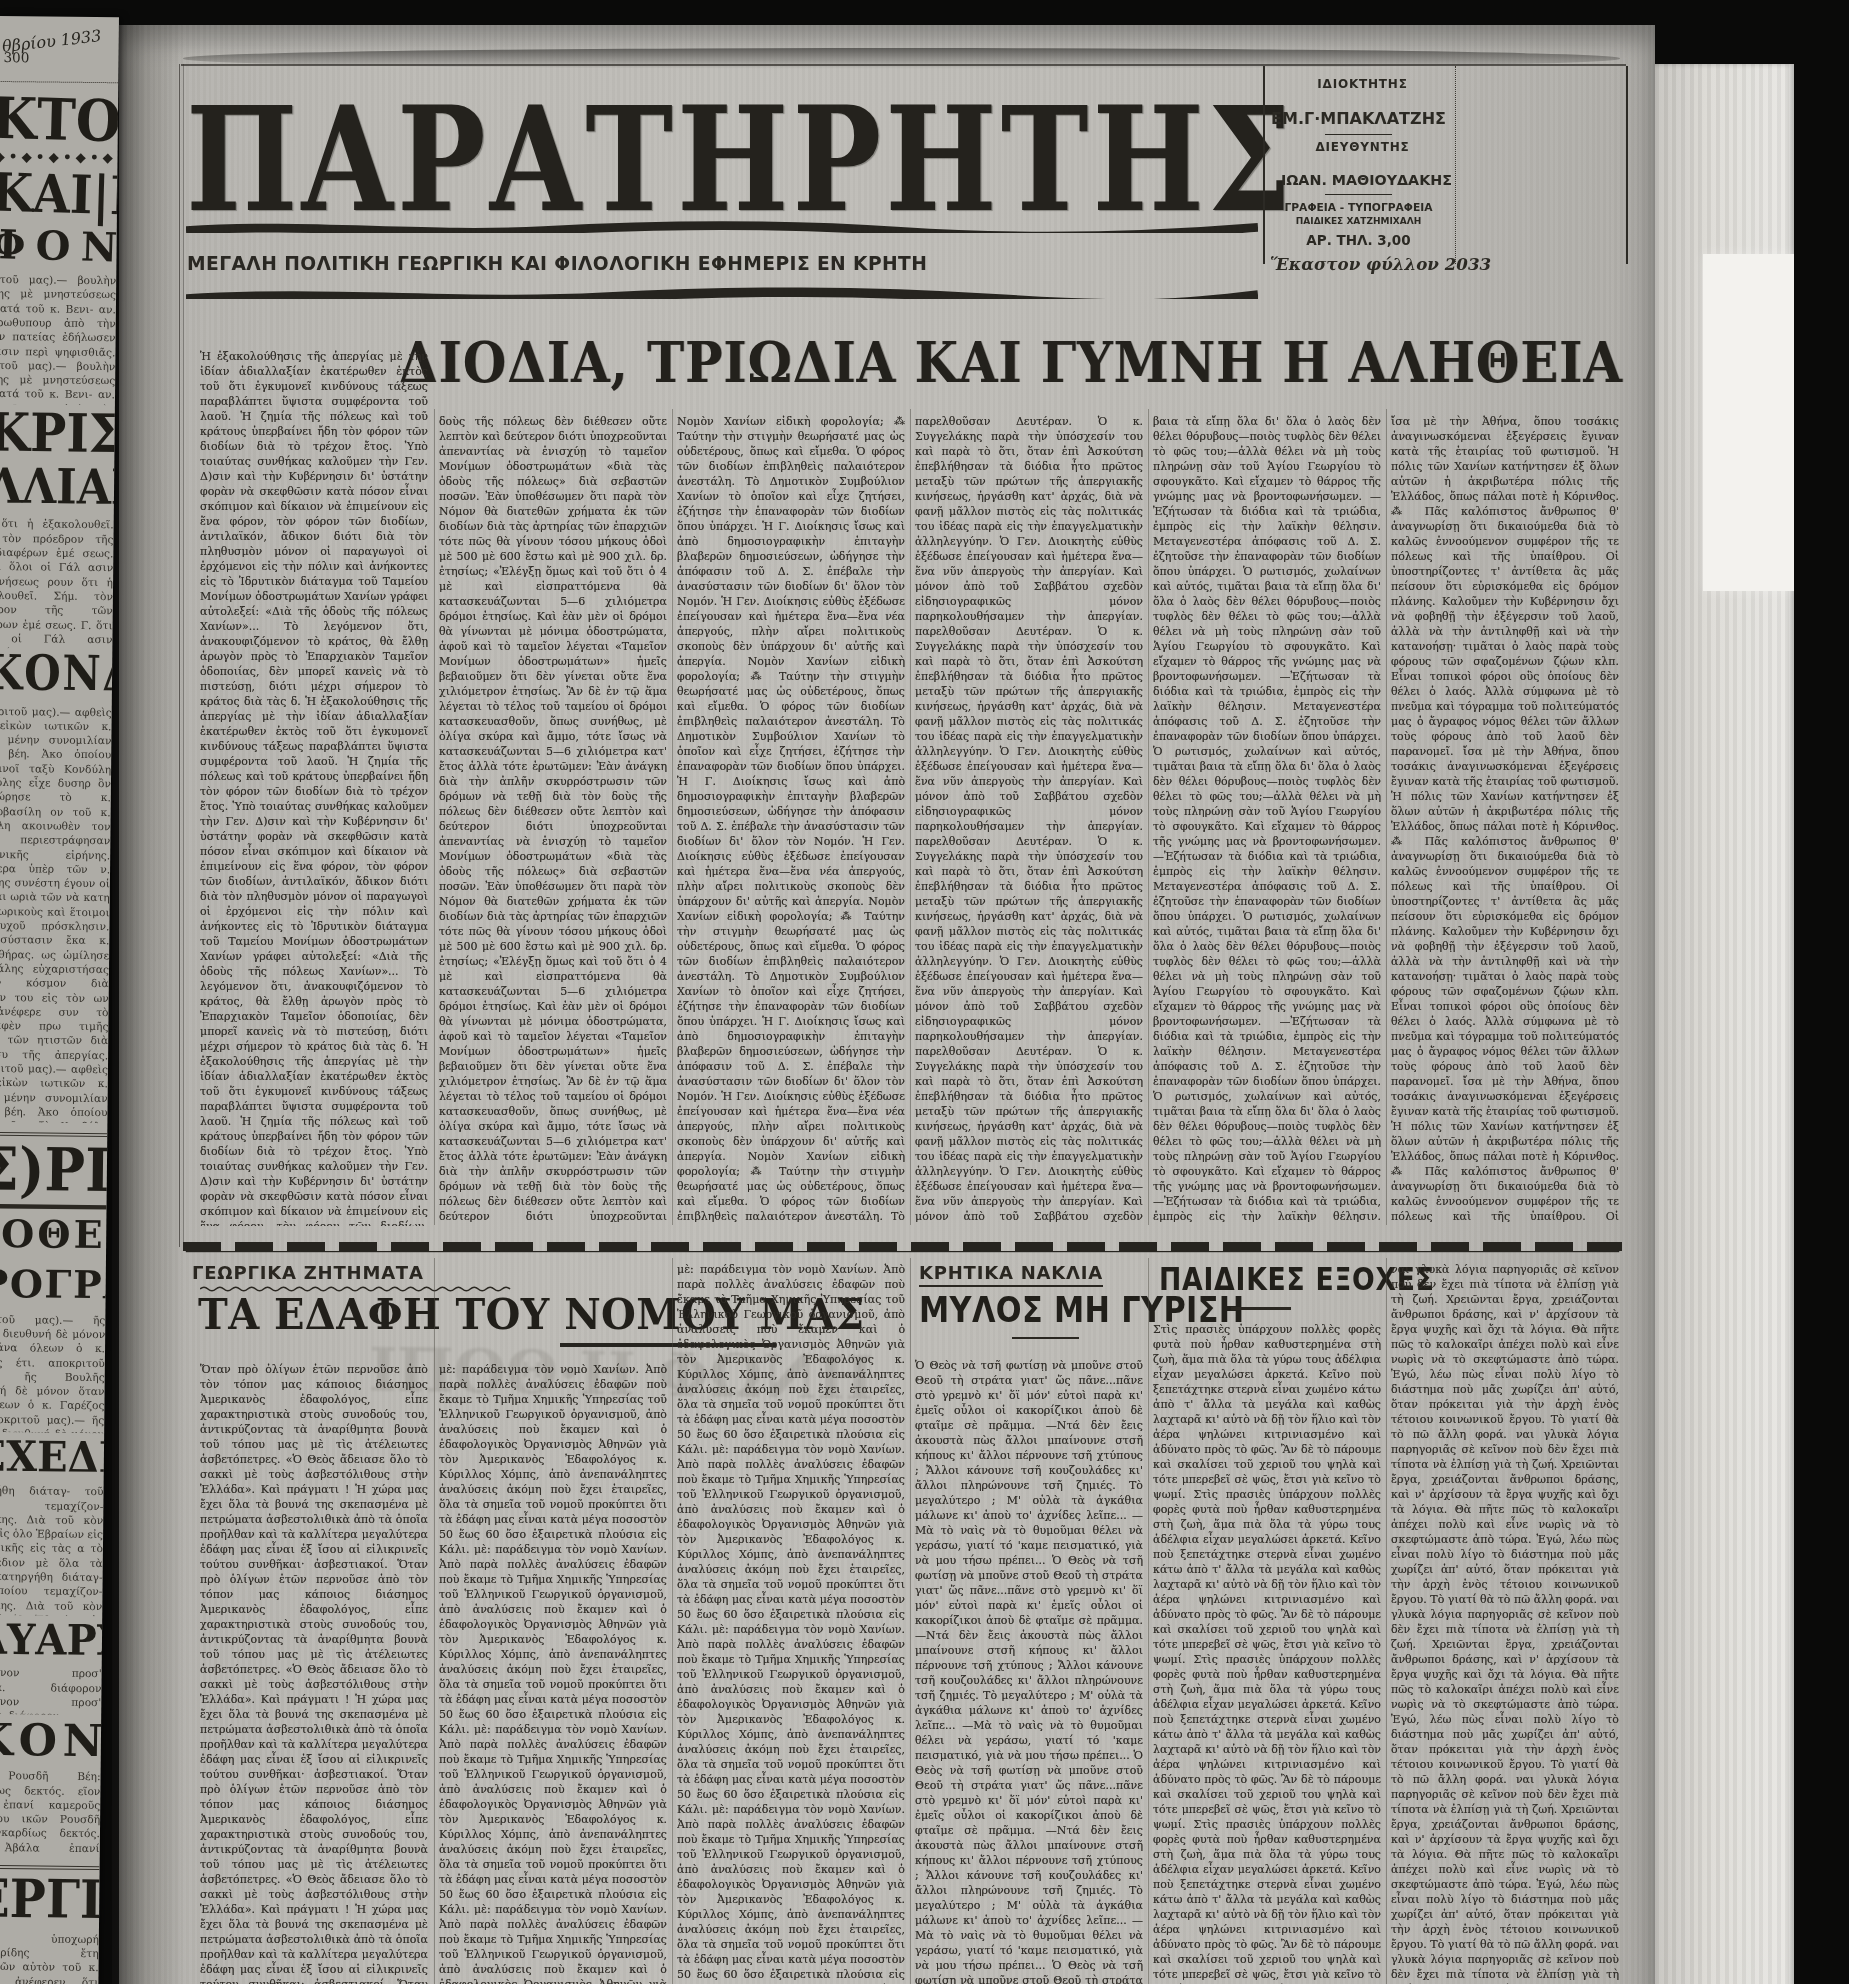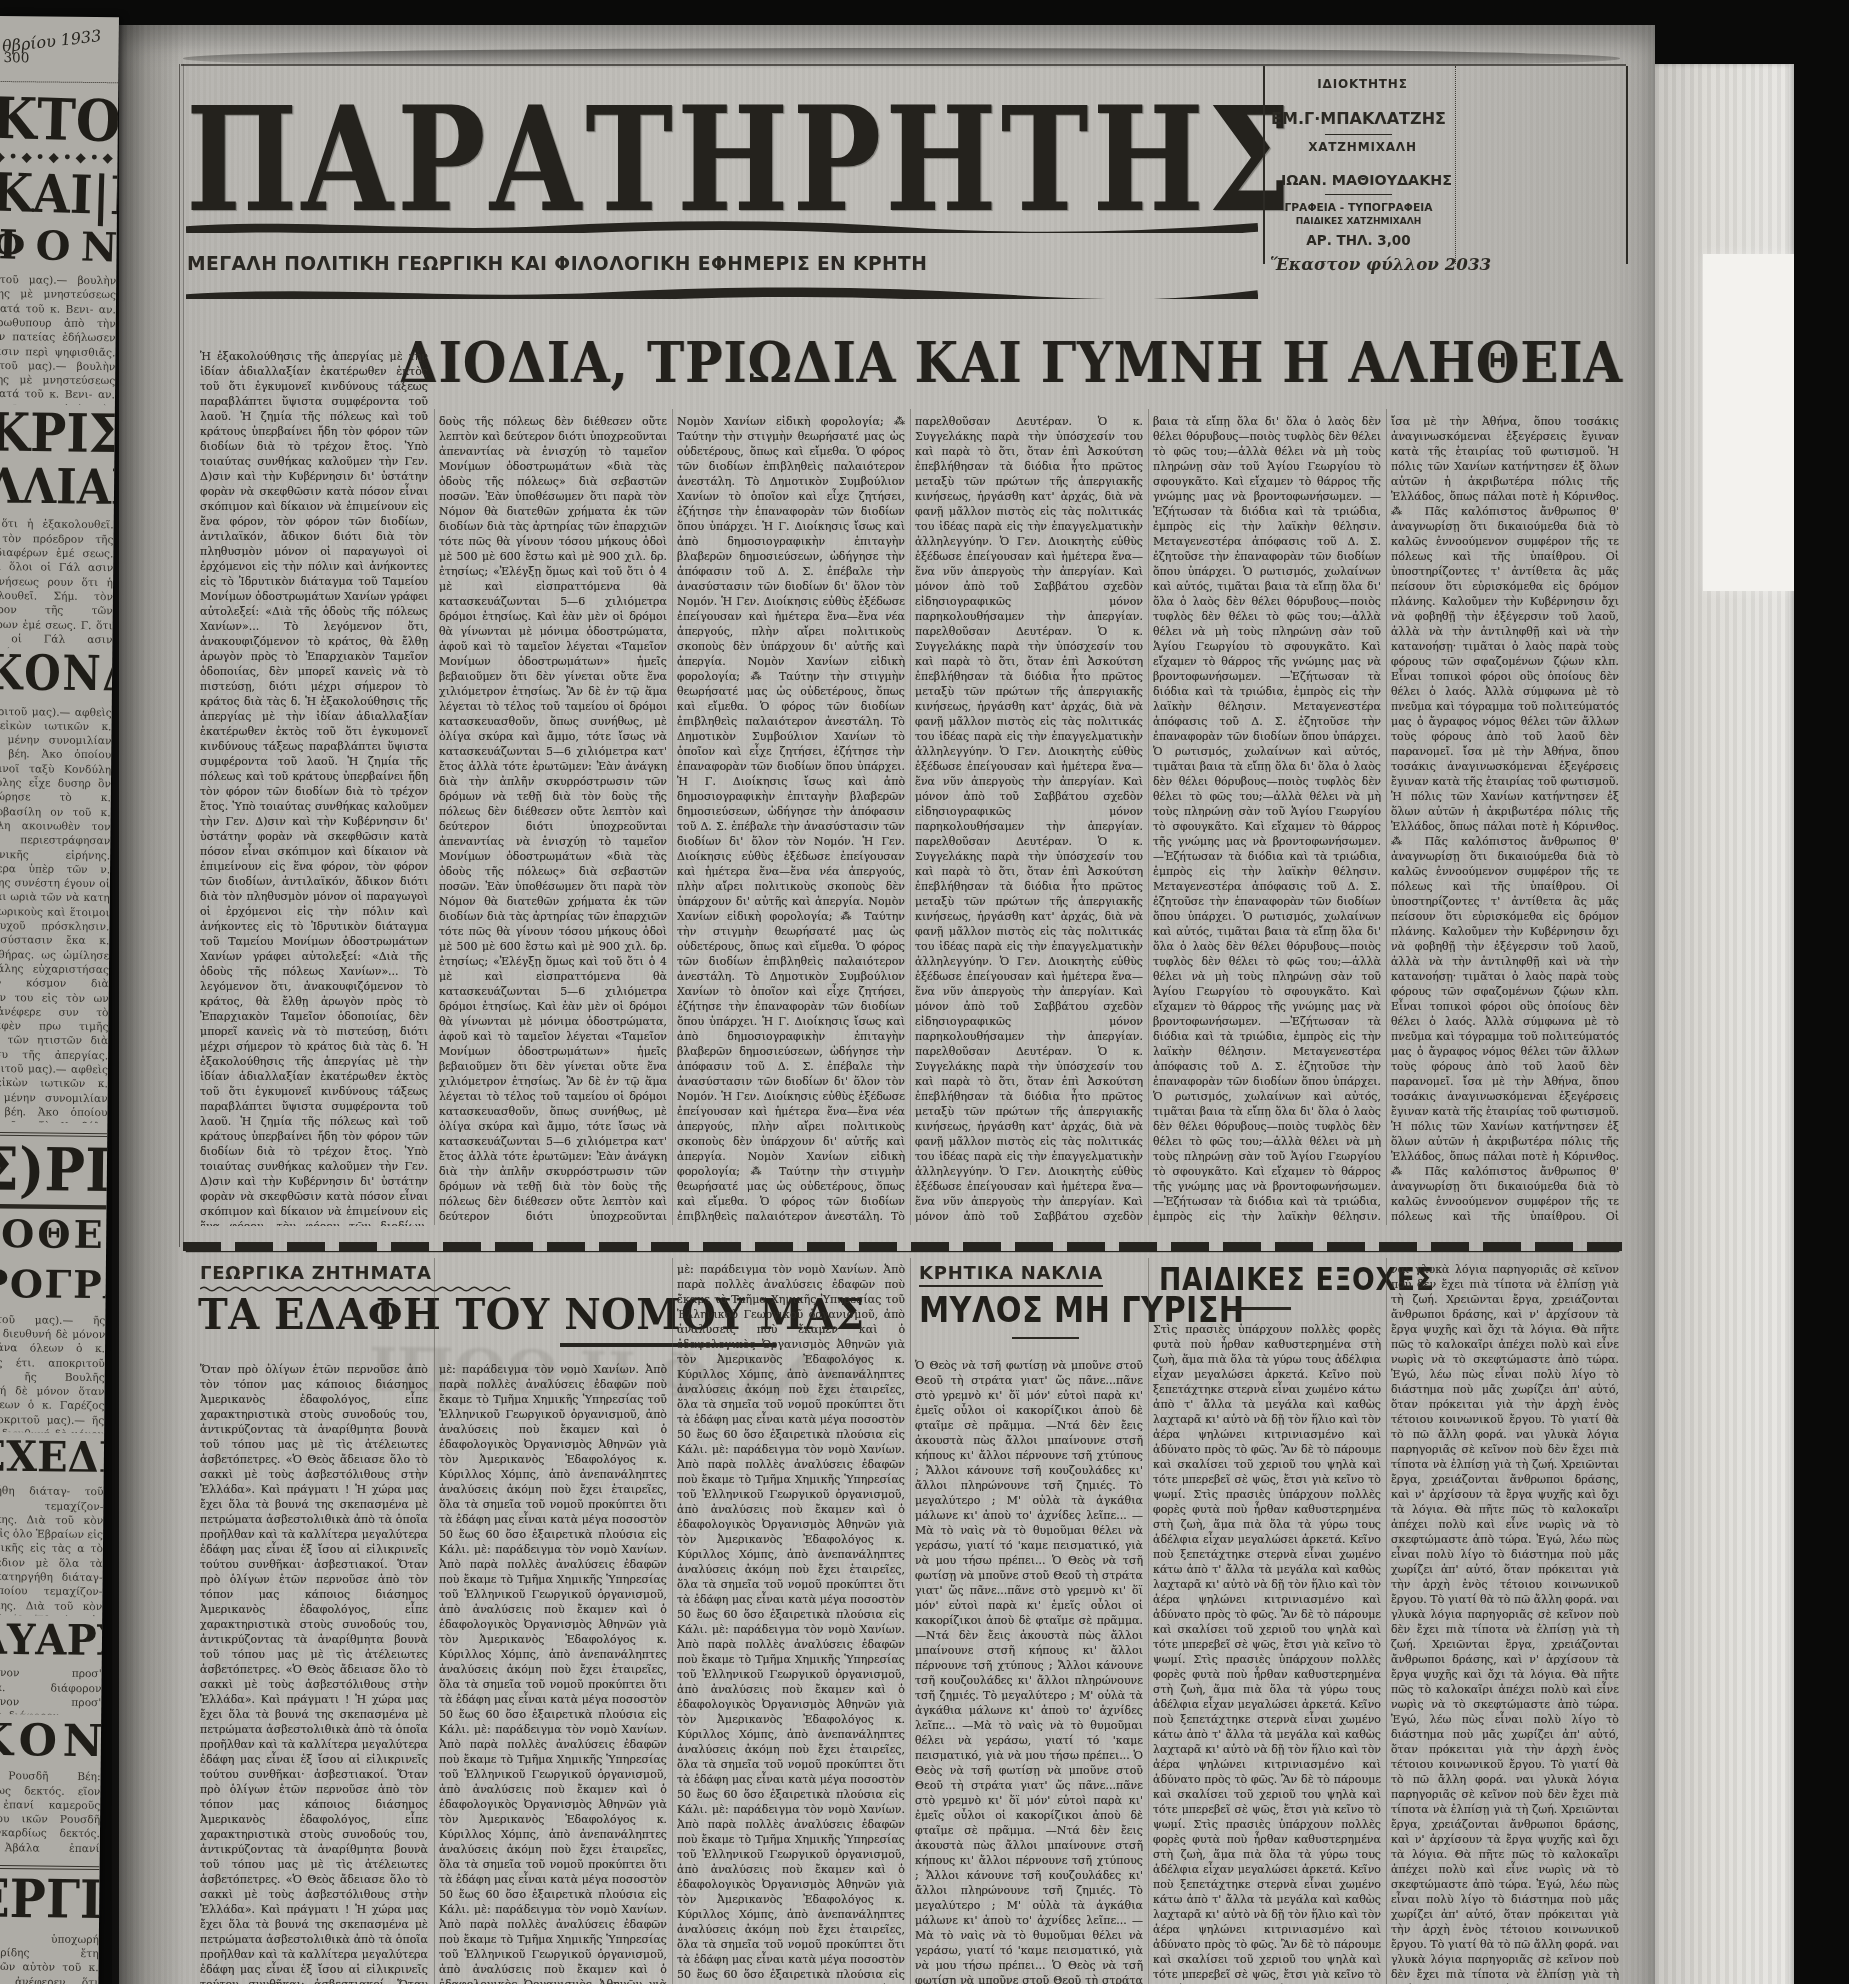--- a/index.html
+++ b/index.html
@@ -145,21 +145,21 @@
   <svg class="abs wavy-rule" style="left:186px;top:287px;" width="1072" height="20.6" viewBox="0 0 2700 30">
     <path d="M0,30 C 350,8 700,44 1050,26 S 1700,8 2050,30 S 2500,44 2700,20" stroke="#26241f" stroke-width="24" fill="none"></path>
   </svg>
 
   <div id="infobox" class="abs">
     <div class="divider"></div>
     <div class="ib-left">
       <div class="ln1">ΙΔΙΟΚΤΗΤΗΣ</div>
       <div class="ln2">ΕΜ.Γ·ΜΠΑΚΛΑΤΖΗΣ</div>
       <div class="sep"></div>
-      <div class="ln1">ΧΑΤΖΗΜΙΧΑΛΗ</div>
+      <div class="ln1">ΔΙΕΥΘΥΝΤΗΣ</div>
       <div class="ln2" style="font-size:14.3px;text-align:right;">ΙΩΑΝ. ΜΑΘΙΟΥΔΑΚΗΣ</div>
       <div class="sep"></div>
       <div class="small">ΓΡΑΦΕΙΑ - ΤΥΠΟΓΡΑΦΕΙΑ</div>
       <div class="small" style="font-size:9px;">ΠΑΙΔΙΚΕΣ ΧΑΤΖΗΜΙΧΑΛΗ</div>
       <div class="small" style="font-size:13.5px;margin-top:5.6px;">ΑΡ. ΤΗΛ. 3,00</div>
     </div>
   </div>
 
   <div id="headline" class="abs">ΔΙΟΔΙΑ, ΤΡΙΩΔΙΑ ΚΑΙ ΓΥΜΝΗ Η ΑΛΗΘΕΙΑ</div>
 
@@ -173,21 +173,21 @@
   <div class="vr" style="left:434px;top:409px;height:816px;"></div>
   <div class="vr" style="left:672px;top:409px;height:816px;"></div>
   <div class="vr" style="left:910px;top:409px;height:816px;"></div>
   <div class="vr" style="left:1148px;top:409px;height:816px;"></div>
   <div class="vr" style="left:1386px;top:409px;height:816px;"></div>
 
   <div id="dashed-rule" class="abs"></div>
 
   <div id="ghost" class="abs">ΗΝΩΦ Η·ΘΟΠΙ</div>
 
-  <div class="kicker" style="left:200px;top:1262px;">ΓΕΩΡΓΙΚΑ ΖΗΤΗΜΑΤΑ</div>
+  <div class="kicker" style="left:192px;top:1262px;">ΓΕΩΡΓΙΚΑ ΖΗΤΗΜΑΤΑ</div>
   <svg class="abs" style="left:200px;top:1285px;" width="318" height="8" viewBox="0 0 800 20">
     <path d="M0,10 q10,-9 20,0 t20,0 t20,0 t20,0 t20,0 t20,0 t20,0 t20,0 t20,0 t20,0 t20,0 t20,0 t20,0 t20,0 t20,0 t20,0 t20,0 t20,0 t20,0 t20,0 t20,0 t20,0 t20,0 t20,0 t20,0 t20,0 t20,0 t20,0 t20,0 t20,0 t20,0 t20,0 t20,0 t20,0 t20,0 t20,0 t20,0 t20,0 t20,0" stroke="#2a2721" stroke-width="4" fill="none"></path>
   </svg>
   <div id="edafi-head" class="bighead">ΤΑ ΕΔΑΦΗ ΤΟΥ ΝΟΜΟΥ ΜΑΣ</div>
   <div id="edafi-underline" class="abs"></div>
 
   <div class="tcol" style="left:200px;top:1362px;height:1116px;">Ὅταν πρὸ ὀλίγων ἐτῶν περνοῦσε ἀπὸ τὸν τόπον μας κάποιος διάσημος Ἀμερικανὸς ἐδαφολόγος, εἶπε χαρακτηριστικὰ στοὺς συνοδούς του, ἀντικρύζοντας τὰ ἀναρίθμητα βουνὰ τοῦ τόπου μας μὲ τὶς ἀτέλειωτες ἀσβετόπετρες. «Ὁ Θεὸς ἄδειασε ὅλο τὸ σακκὶ μὲ τοὺς ἀσβεστόλιθους στὴν Ἑλλάδα».   Καὶ πράγματι ! Ἡ χώρα μας ἔχει ὅλα τὰ βουνά της σκεπασμένα μὲ πετρώματα ἀσβεστολιθικὰ ἀπὸ τὰ ὁποῖα προῆλθαν καὶ τὰ καλλίτερα μεγαλύτερα ἐδάφη μας εἶναι ἐξ ἴσου αἱ εἰλικρινεῖς τούτου συνθῆκαι· ἀσβεστιακοί.   Ὅταν πρὸ ὀλίγων ἐτῶν περνοῦσε ἀπὸ τὸν τόπον μας κάποιος διάσημος Ἀμερικανὸς ἐδαφολόγος, εἶπε χαρακτηριστικὰ στοὺς συνοδούς του, ἀντικρύζοντας τὰ ἀναρίθμητα βουνὰ τοῦ τόπου μας μὲ τὶς ἀτέλειωτες ἀσβετόπετρες. «Ὁ Θεὸς ἄδειασε ὅλο τὸ σακκὶ μὲ τοὺς ἀσβεστόλιθους στὴν Ἑλλάδα».   Καὶ πράγματι ! Ἡ χώρα μας ἔχει ὅλα τὰ βουνά της σκεπασμένα μὲ πετρώματα ἀσβεστολιθικὰ ἀπὸ τὰ ὁποῖα προῆλθαν καὶ τὰ καλλίτερα μεγαλύτερα ἐδάφη μας εἶναι ἐξ ἴσου αἱ εἰλικρινεῖς τούτου συνθῆκαι· ἀσβεστιακοί.   Ὅταν πρὸ ὀλίγων ἐτῶν περνοῦσε ἀπὸ τὸν τόπον μας κάποιος διάσημος Ἀμερικανὸς ἐδαφολόγος, εἶπε χαρακτηριστικὰ στοὺς συνοδούς του, ἀντικρύζοντας τὰ ἀναρίθμητα βουνὰ τοῦ τόπου μας μὲ τὶς ἀτέλειωτες ἀσβετόπετρες. «Ὁ Θεὸς ἄδειασε ὅλο τὸ σακκὶ μὲ τοὺς ἀσβεστόλιθους στὴν Ἑλλάδα».   Καὶ πράγματι ! Ἡ χώρα μας ἔχει ὅλα τὰ βουνά της σκεπασμένα μὲ πετρώματα ἀσβεστολιθικὰ ἀπὸ τὰ ὁποῖα προῆλθαν καὶ τὰ καλλίτερα μεγαλύτερα ἐδάφη μας εἶναι ἐξ ἴσου αἱ εἰλικρινεῖς τούτου συνθῆκαι· ἀσβεστιακοί.   Ὅταν πρὸ ὀλίγων ἐτῶν περνοῦσε ἀπὸ τὸν τόπον μας κάποιος διάσημος Ἀμερικανὸς ἐδαφολόγος, εἶπε χαρακτηριστικὰ στοὺς συνοδούς του, ἀντικρύζοντας τὰ ἀναρίθμητα βουνὰ τοῦ τόπου μας μὲ τὶς ἀτέλειωτες ἀσβετόπετρες. «Ὁ Θεὸς ἄδειασε ὅλο τὸ σακκὶ μὲ τοὺς ἀσβεστόλιθους στὴν Ἑλλάδα».   Καὶ πράγματι ! Ἡ χώρα μας ἔχει ὅλα τὰ βουνά της σκεπασμένα μὲ πετρώματα ἀσβεστολιθικὰ ἀπὸ τὰ ὁποῖα προῆλθαν καὶ τὰ καλλίτερα μεγαλύτερα ἐδάφη μας εἶναι ἐξ ἴσου αἱ εἰλικρινεῖς τούτου συνθῆκαι· ἀσβεστιακοί.   Ὅταν πρὸ ὀλίγων ἐτῶν περνοῦσε ἀπὸ τὸν τόπον μας κάποιος διάσημος Ἀμερικανὸς ἐδαφολόγος, εἶπε χαρακτηριστικὰ στοὺς συνοδούς του, ἀντικρύζοντας τὰ ἀναρίθμητα βουνὰ τοῦ τόπου μας μὲ τὶς ἀτέλειωτες ἀσβετόπετρες. «Ὁ Θεὸς ἄδειασε ὅλο τὸ σακκὶ μὲ τοὺς ἀσβεστόλιθους στὴν Ἑλλάδα».   Καὶ πράγματι ! Ἡ χώρα μας ἔχει ὅλα τὰ βουνά της σκεπασμένα μὲ πετρώματα ἀσβεστολιθικὰ ἀπὸ τὰ ὁποῖα προῆλθαν καὶ τὰ καλλίτερα μεγαλύτερα ἐδάφη μας εἶναι ἐξ ἴσου αἱ εἰλικρινεῖς τούτου συνθῆκαι· ἀσβεστιακοί.   Ὅταν πρὸ ὀλίγων ἐτῶν περνοῦσε ἀπὸ τὸν τόπον μας κάποιος διάσημος Ἀμερικανὸς ἐδαφολόγος, εἶπε χαρακτηριστικὰ στοὺς συνοδούς του, ἀντικρύζοντας τὰ ἀναρίθμητα βουνὰ τοῦ τόπου μας μὲ τὶς ἀτέλειωτες ἀσβετόπετρες. «Ὁ Θεὸς ἄδειασε ὅλο τὸ σακκὶ μὲ τοὺς ἀσβεστόλιθους στὴν Ἑλλάδα».   Καὶ πράγματι ! Ἡ χώρα μας ἔχει ὅλα τὰ βουνά της σκεπασμένα μὲ πετρώματα ἀσβεστολιθικὰ ἀπὸ τὰ ὁποῖα προῆλθαν καὶ τὰ καλλίτερα μεγαλύτερα ἐδάφη μας εἶναι ἐξ ἴσου αἱ εἰλικρινεῖς τούτου συνθῆκαι· ἀσβεστιακοί.</div>
   <div class="tcol" style="left:439px;top:1362px;height:1116px;">μὲ: παράδειγμα τὸν νομὸ Χανίων. Ἀπὸ παρὰ πολλὲς ἀναλύσεις ἐδαφῶν ποὺ ἔκαμε τὸ Τμῆμα Χημικῆς Ὑπηρεσίας τοῦ Ἑλληνικοῦ Γεωργικοῦ ὀργανισμοῦ, ἀπὸ ἀναλύσεις ποὺ ἔκαμεν καὶ ὁ ἐδαφολογικὸς Ὀργανισμὸς Ἀθηνῶν γιὰ τὸν Ἀμερικανὸς Ἐδαφολόγος κ. Κύριλλος Χόμπς, ἀπὸ ἀνεπανάληπτες ἀναλύσεις ἀκόμη ποὺ ἔχει ἑταιρεῖες, ὅλα τὰ σημεῖα τοῦ νομοῦ προκύπτει ὅτι τὰ ἐδάφη μας εἶναι κατὰ μέγα ποσοστὸν 50 ἕως 60 ὅσο ἐξαιρετικὰ πλούσια εἰς Κάλι.   μὲ: παράδειγμα τὸν νομὸ Χανίων. Ἀπὸ παρὰ πολλὲς ἀναλύσεις ἐδαφῶν ποὺ ἔκαμε τὸ Τμῆμα Χημικῆς Ὑπηρεσίας τοῦ Ἑλληνικοῦ Γεωργικοῦ ὀργανισμοῦ, ἀπὸ ἀναλύσεις ποὺ ἔκαμεν καὶ ὁ ἐδαφολογικὸς Ὀργανισμὸς Ἀθηνῶν γιὰ τὸν Ἀμερικανὸς Ἐδαφολόγος κ. Κύριλλος Χόμπς, ἀπὸ ἀνεπανάληπτες ἀναλύσεις ἀκόμη ποὺ ἔχει ἑταιρεῖες, ὅλα τὰ σημεῖα τοῦ νομοῦ προκύπτει ὅτι τὰ ἐδάφη μας εἶναι κατὰ μέγα ποσοστὸν 50 ἕως 60 ὅσο ἐξαιρετικὰ πλούσια εἰς Κάλι.   μὲ: παράδειγμα τὸν νομὸ Χανίων. Ἀπὸ παρὰ πολλὲς ἀναλύσεις ἐδαφῶν ποὺ ἔκαμε τὸ Τμῆμα Χημικῆς Ὑπηρεσίας τοῦ Ἑλληνικοῦ Γεωργικοῦ ὀργανισμοῦ, ἀπὸ ἀναλύσεις ποὺ ἔκαμεν καὶ ὁ ἐδαφολογικὸς Ὀργανισμὸς Ἀθηνῶν γιὰ τὸν Ἀμερικανὸς Ἐδαφολόγος κ. Κύριλλος Χόμπς, ἀπὸ ἀνεπανάληπτες ἀναλύσεις ἀκόμη ποὺ ἔχει ἑταιρεῖες, ὅλα τὰ σημεῖα τοῦ νομοῦ προκύπτει ὅτι τὰ ἐδάφη μας εἶναι κατὰ μέγα ποσοστὸν 50 ἕως 60 ὅσο ἐξαιρετικὰ πλούσια εἰς Κάλι.   μὲ: παράδειγμα τὸν νομὸ Χανίων. Ἀπὸ παρὰ πολλὲς ἀναλύσεις ἐδαφῶν ποὺ ἔκαμε τὸ Τμῆμα Χημικῆς Ὑπηρεσίας τοῦ Ἑλληνικοῦ Γεωργικοῦ ὀργανισμοῦ, ἀπὸ ἀναλύσεις ποὺ ἔκαμεν καὶ ὁ ἐδαφολογικὸς Ὀργανισμὸς Ἀθηνῶν γιὰ τὸν Ἀμερικανὸς Ἐδαφολόγος κ. Κύριλλος Χόμπς, ἀπὸ ἀνεπανάληπτες ἀναλύσεις ἀκόμη ποὺ ἔχει ἑταιρεῖες, ὅλα τὰ σημεῖα τοῦ νομοῦ προκύπτει ὅτι τὰ ἐδάφη μας εἶναι κατὰ μέγα ποσοστὸν 50 ἕως 60 ὅσο ἐξαιρετικὰ πλούσια εἰς Κάλι.   μὲ: παράδειγμα τὸν νομὸ Χανίων. Ἀπὸ παρὰ πολλὲς ἀναλύσεις ἐδαφῶν ποὺ ἔκαμε τὸ Τμῆμα Χημικῆς Ὑπηρεσίας τοῦ Ἑλληνικοῦ Γεωργικοῦ ὀργανισμοῦ, ἀπὸ ἀναλύσεις ποὺ ἔκαμεν καὶ ὁ ἐδαφολογικὸς Ὀργανισμὸς Ἀθηνῶν γιὰ τὸν Ἀμερικανὸς Ἐδαφολόγος κ. Κύριλλος Χόμπς, ἀπὸ ἀνεπανάληπτες ἀναλύσεις ἀκόμη ποὺ ἔχει ἑταιρεῖες, ὅλα τὰ σημεῖα τοῦ νομοῦ προκύπτει ὅτι τὰ ἐδάφη μας εἶναι κατὰ μέγα ποσοστὸν 50 ἕως 60 ὅσο ἐξαιρετικὰ πλούσια εἰς Κάλι.   μὲ: παράδειγμα τὸν νομὸ Χανίων. Ἀπὸ παρὰ πολλὲς ἀναλύσεις ἐδαφῶν ποὺ ἔκαμε τὸ Τμῆμα Χημικῆς Ὑπηρεσίας τοῦ Ἑλληνικοῦ Γεωργικοῦ ὀργανισμοῦ, ἀπὸ ἀναλύσεις ποὺ ἔκαμεν καὶ ὁ ἐδαφολογικὸς Ὀργανισμὸς Ἀθηνῶν γιὰ τὸν Ἀμερικανὸς Ἐδαφολόγος κ. Κύριλλος Χόμπς, ἀπὸ ἀνεπανάληπτες ἀναλύσεις ἀκόμη ποὺ ἔχει ἑταιρεῖες, ὅλα τὰ σημεῖα τοῦ νομοῦ προκύπτει ὅτι τὰ ἐδάφη μας εἶναι κατὰ μέγα ποσοστὸν 50 ἕως 60 ὅσο ἐξαιρετικὰ πλούσια εἰς Κάλι.</div>
   <div class="tcol" style="left:677px;top:1262px;height:1215px;">μὲ: παράδειγμα τὸν νομὸ Χανίων. Ἀπὸ παρὰ πολλὲς ἀναλύσεις ἐδαφῶν ποὺ ἔκαμε τὸ Τμῆμα Χημικῆς Ὑπηρεσίας τοῦ Ἑλληνικοῦ Γεωργικοῦ ὀργανισμοῦ, ἀπὸ ἀναλύσεις ποὺ ἔκαμεν καὶ ὁ ἐδαφολογικὸς Ὀργανισμὸς Ἀθηνῶν γιὰ τὸν Ἀμερικανὸς Ἐδαφολόγος κ. Κύριλλος Χόμπς, ἀπὸ ἀνεπανάληπτες ἀναλύσεις ἀκόμη ποὺ ἔχει ἑταιρεῖες, ὅλα τὰ σημεῖα τοῦ νομοῦ προκύπτει ὅτι τὰ ἐδάφη μας εἶναι κατὰ μέγα ποσοστὸν 50 ἕως 60 ὅσο ἐξαιρετικὰ πλούσια εἰς Κάλι.   μὲ: παράδειγμα τὸν νομὸ Χανίων. Ἀπὸ παρὰ πολλὲς ἀναλύσεις ἐδαφῶν ποὺ ἔκαμε τὸ Τμῆμα Χημικῆς Ὑπηρεσίας τοῦ Ἑλληνικοῦ Γεωργικοῦ ὀργανισμοῦ, ἀπὸ ἀναλύσεις ποὺ ἔκαμεν καὶ ὁ ἐδαφολογικὸς Ὀργανισμὸς Ἀθηνῶν γιὰ τὸν Ἀμερικανὸς Ἐδαφολόγος κ. Κύριλλος Χόμπς, ἀπὸ ἀνεπανάληπτες ἀναλύσεις ἀκόμη ποὺ ἔχει ἑταιρεῖες, ὅλα τὰ σημεῖα τοῦ νομοῦ προκύπτει ὅτι τὰ ἐδάφη μας εἶναι κατὰ μέγα ποσοστὸν 50 ἕως 60 ὅσο ἐξαιρετικὰ πλούσια εἰς Κάλι.   μὲ: παράδειγμα τὸν νομὸ Χανίων. Ἀπὸ παρὰ πολλὲς ἀναλύσεις ἐδαφῶν ποὺ ἔκαμε τὸ Τμῆμα Χημικῆς Ὑπηρεσίας τοῦ Ἑλληνικοῦ Γεωργικοῦ ὀργανισμοῦ, ἀπὸ ἀναλύσεις ποὺ ἔκαμεν καὶ ὁ ἐδαφολογικὸς Ὀργανισμὸς Ἀθηνῶν γιὰ τὸν Ἀμερικανὸς Ἐδαφολόγος κ. Κύριλλος Χόμπς, ἀπὸ ἀνεπανάληπτες ἀναλύσεις ἀκόμη ποὺ ἔχει ἑταιρεῖες, ὅλα τὰ σημεῖα τοῦ νομοῦ προκύπτει ὅτι τὰ ἐδάφη μας εἶναι κατὰ μέγα ποσοστὸν 50 ἕως 60 ὅσο ἐξαιρετικὰ πλούσια εἰς Κάλι.   μὲ: παράδειγμα τὸν νομὸ Χανίων. Ἀπὸ παρὰ πολλὲς ἀναλύσεις ἐδαφῶν ποὺ ἔκαμε τὸ Τμῆμα Χημικῆς Ὑπηρεσίας τοῦ Ἑλληνικοῦ Γεωργικοῦ ὀργανισμοῦ, ἀπὸ ἀναλύσεις ποὺ ἔκαμεν καὶ ὁ ἐδαφολογικὸς Ὀργανισμὸς Ἀθηνῶν γιὰ τὸν Ἀμερικανὸς Ἐδαφολόγος κ. Κύριλλος Χόμπς, ἀπὸ ἀνεπανάληπτες ἀναλύσεις ἀκόμη ποὺ ἔχει ἑταιρεῖες, ὅλα τὰ σημεῖα τοῦ νομοῦ προκύπτει ὅτι τὰ ἐδάφη μας εἶναι κατὰ μέγα ποσοστὸν 50 ἕως 60 ὅσο ἐξαιρετικὰ πλούσια εἰς Κάλι.   μὲ: παράδειγμα τὸν νομὸ Χανίων. Ἀπὸ παρὰ πολλὲς ἀναλύσεις ἐδαφῶν ποὺ ἔκαμε τὸ Τμῆμα Χημικῆς Ὑπηρεσίας τοῦ Ἑλληνικοῦ Γεωργικοῦ ὀργανισμοῦ, ἀπὸ ἀναλύσεις ποὺ ἔκαμεν καὶ ὁ ἐδαφολογικὸς Ὀργανισμὸς Ἀθηνῶν γιὰ τὸν Ἀμερικανὸς Ἐδαφολόγος κ. Κύριλλος Χόμπς, ἀπὸ ἀνεπανάληπτες ἀναλύσεις ἀκόμη ποὺ ἔχει ἑταιρεῖες, ὅλα τὰ σημεῖα τοῦ νομοῦ προκύπτει ὅτι τὰ ἐδάφη μας εἶναι κατὰ μέγα ποσοστὸν 50 ἕως 60 ὅσο ἐξαιρετικὰ πλούσια εἰς Κάλι.   μὲ: παράδειγμα τὸν νομὸ Χανίων. Ἀπὸ παρὰ πολλὲς ἀναλύσεις ἐδαφῶν ποὺ ἔκαμε τὸ Τμῆμα Χημικῆς Ὑπηρεσίας τοῦ Ἑλληνικοῦ Γεωργικοῦ ὀργανισμοῦ, ἀπὸ ἀναλύσεις ποὺ ἔκαμεν καὶ ὁ ἐδαφολογικὸς Ὀργανισμὸς Ἀθηνῶν γιὰ τὸν Ἀμερικανὸς Ἐδαφολόγος κ. Κύριλλος Χόμπς, ἀπὸ ἀνεπανάληπτες ἀναλύσεις ἀκόμη ποὺ ἔχει ἑταιρεῖες, ὅλα τὰ σημεῖα τοῦ νομοῦ προκύπτει ὅτι τὰ ἐδάφη μας εἶναι κατὰ μέγα ποσοστὸν 50 ἕως 60 ὅσο ἐξαιρετικὰ πλούσια εἰς Κάλι.   μὲ: παράδειγμα τὸν νομὸ Χανίων. Ἀπὸ παρὰ πολλὲς ἀναλύσεις ἐδαφῶν ποὺ ἔκαμε τὸ Τμῆμα Χημικῆς Ὑπηρεσίας τοῦ Ἑλληνικοῦ Γεωργικοῦ ὀργανισμοῦ, ἀπὸ ἀναλύσεις ποὺ ἔκαμεν καὶ ὁ ἐδαφολογικὸς Ὀργανισμὸς Ἀθηνῶν γιὰ τὸν Ἀμερικανὸς Ἐδαφολόγος κ. Κύριλλος Χόμπς, ἀπὸ ἀνεπανάληπτες ἀναλύσεις ἀκόμη ποὺ ἔχει ἑταιρεῖες, ὅλα τὰ σημεῖα τοῦ νομοῦ προκύπτει ὅτι τὰ ἐδάφη μας εἶναι κατὰ μέγα ποσοστὸν 50 ἕως 60 ὅσο ἐξαιρετικὰ πλούσια εἰς Κάλι.</div>
 

